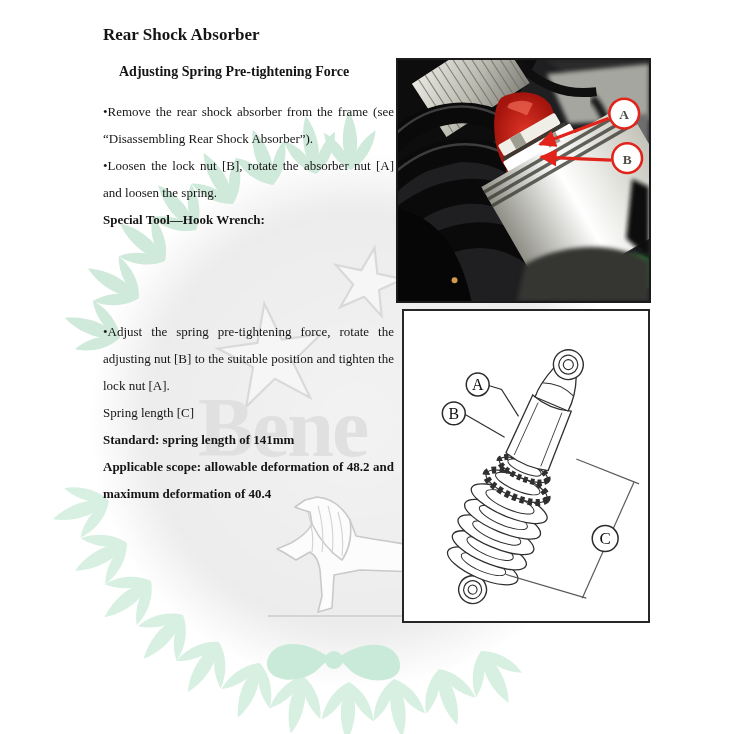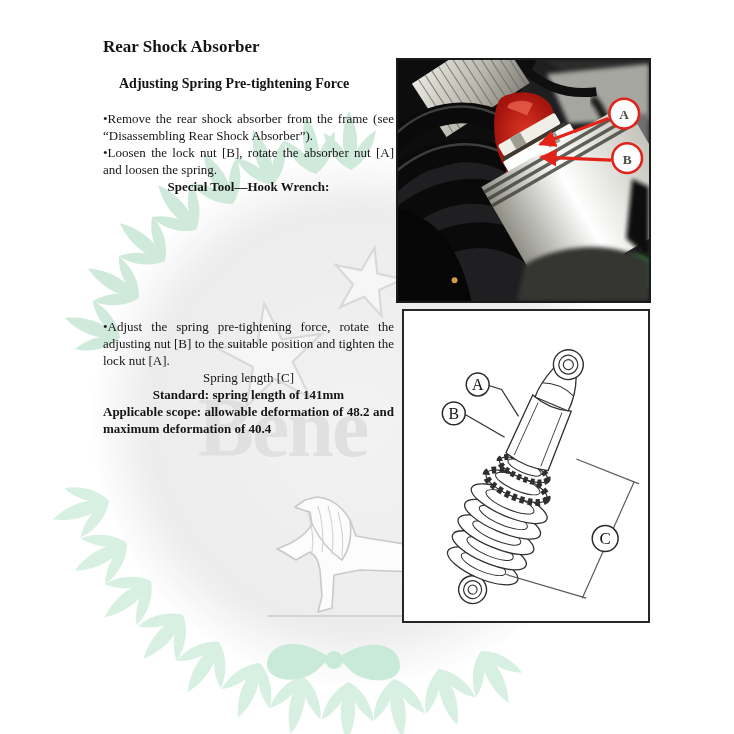--- a/index.html
+++ b/index.html
@@ -2,22 +2,22 @@
 <html><head>
 <meta charset="utf-8">
 <style>
   html,body{margin:0;padding:0;background:#ffffff;}
   .page{
     position:relative;width:734px;height:734px;background:#ffffff;
     overflow:hidden;font-family:"Liberation Serif",serif;color:#151515;
   }
   .wm{position:absolute;left:0;top:0;width:734px;height:734px;}
   .block{position:absolute;left:103px;width:291px;z-index:3;}
-  .block p{margin:0;font-size:13px;line-height:17px;text-align:justify;}
-  .block p.nj{text-align:center;}
+  .block p{margin:0;font-size:13px;line-height:27px;text-align:justify;}
+  .block p.nj{text-align:left;}
   h1.title{margin:0;font-size:17px;line-height:22px;font-weight:bold;}
   h2.subtitle{margin:16px;font-size:14px;line-height:20px;font-weight:bold;}
   .b{font-weight:bold;}
   figure{margin:0;padding:0;position:absolute;z-index:4;box-sizing:border-box;}
   .photo{left:396px;top:58px;width:255px;height:245px;border:2px solid #1b1b1b;background:#1f1f21;}
   .diagram{left:402px;top:309px;width:248px;height:314px;border:2px solid #262626;background:#ffffff;}
   .photo svg,.diagram svg{display:block;width:100%;height:100%;}
   svg text{font-family:"Liberation Serif",serif;}
 </style>
 </head>
@@ -94,21 +94,21 @@
         <path d="M328,506 C332,520 334,538 332,554"></path>
         <path d="M338,512 C342,526 344,540 342,556"></path>
         <path d="M308,512 C312,526 314,540 312,552"></path>
       </g>
       <line x1="268" y1="616" x2="500" y2="616" stroke="#d4d4d4" stroke-width="2.2"></line>
     </g>
 
     <text x="198" y="456" font-size="84" font-weight="bold" fill="#e0e0e0" letter-spacing="-2">Bene</text>
   </svg>
 
-  <div class="block" style="top:36px;">
+  <div class="block" style="top:24px;">
     <h1 class="title">Rear Shock Absorber</h1>
     <h2 class="subtitle">Adjusting Spring Pre-tightening Force</h2>
     <p>•Remove the rear shock absorber from the frame (see “Disassembling Rear Shock Absorber”).</p>
     <p>•Loosen the lock nut [B], rotate the absorber nut [A] and loosen the spring.</p>
     <p class="b nj">Special Tool—Hook Wrench:</p>
   </div>
 
   <div class="block" style="top:318px;">
     <p>•Adjust the spring pre-tightening force, rotate the adjusting nut [B] to the suitable position and tighten the lock nut [A].</p>
     <p class="nj">Spring length [C]</p>

